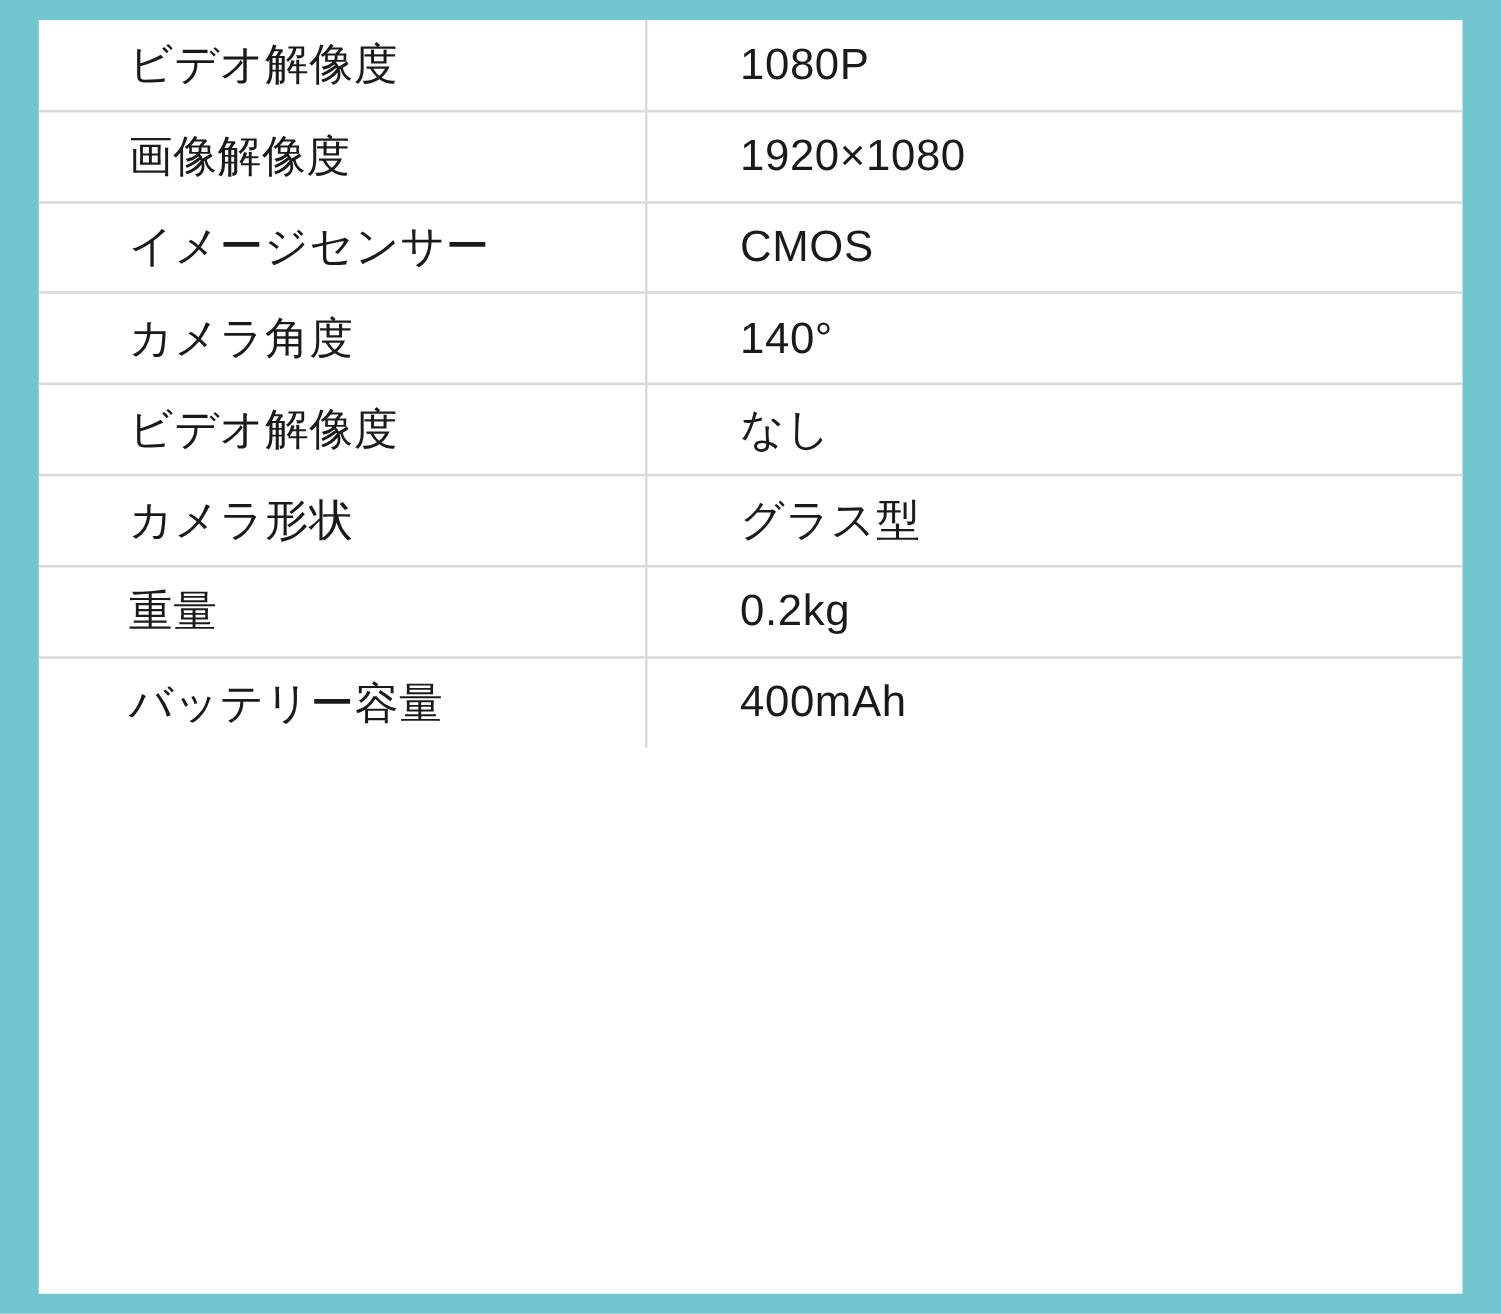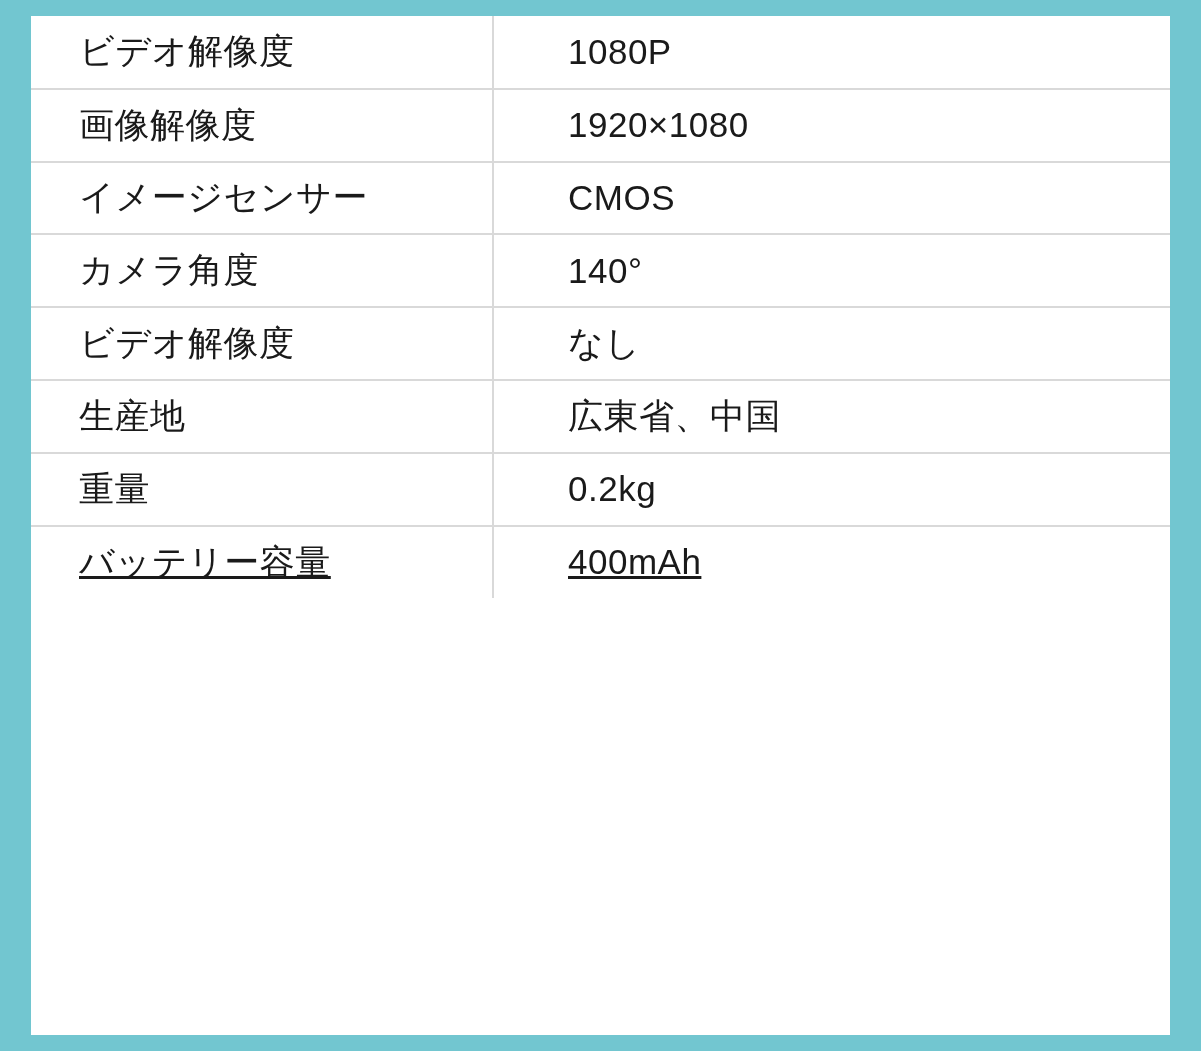--- a/index.html
+++ b/index.html
@@ -37,28 +37,27 @@
     color: #1a1a1a;
     font-size: 35px;
     font-weight: 400;
     letter-spacing: 0.5px;
     white-space: nowrap;
     overflow: hidden;
   }
   table.spec-table td.label-cell {
     width: 413px;
     border-right: 2px solid #d9d9d9;
-    padding-left: 48px;
+    padding-left: 72px;
   }
   table.spec-table td.value-cell {
     padding-left: 74px;
   }
   table.spec-table tr:last-child td {
     border-bottom: none;
-    text-decoration: underline;
   }
 </style>
 </head>
 <body>
 
 <div class="spec-sheet">
   <table class="spec-table">
     <tbody>
       <tr>
         <td class="label-cell">ビデオ解像度</td>
@@ -74,22 +73,22 @@
       </tr>
       <tr>
         <td class="label-cell">カメラ角度</td>
         <td class="value-cell">140°</td>
       </tr>
       <tr>
         <td class="label-cell">ビデオ解像度</td>
         <td class="value-cell">なし</td>
       </tr>
       <tr>
-        <td class="label-cell">生産地</td>
-        <td class="value-cell">広東省、中国</td>
+        <td class="label-cell">カメラ形状</td>
+        <td class="value-cell">グラス型</td>
       </tr>
       <tr>
         <td class="label-cell">重量</td>
         <td class="value-cell">0.2kg</td>
       </tr>
       <tr>
         <td class="label-cell">バッテリー容量</td>
         <td class="value-cell">400mAh</td>
       </tr>
     </tbody>

